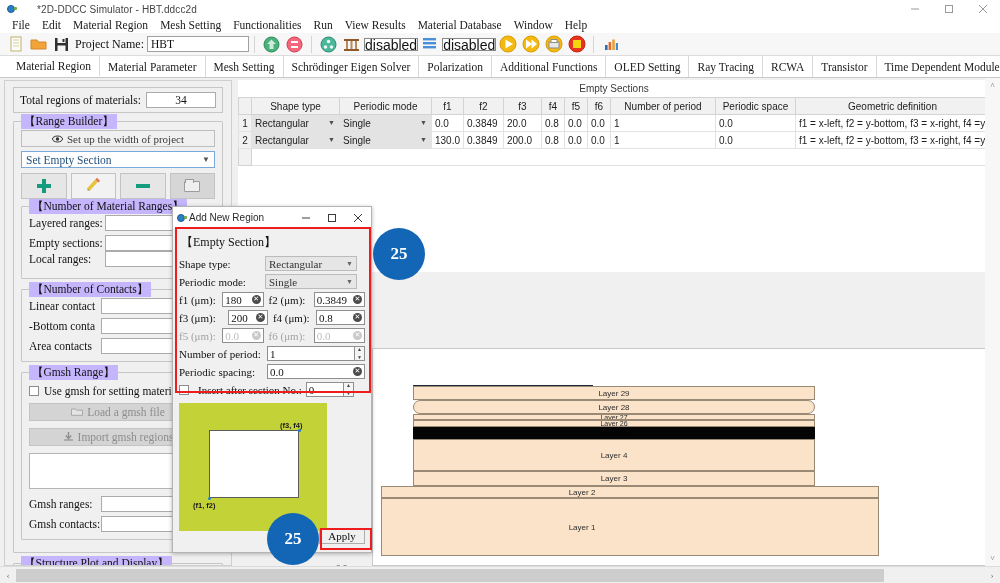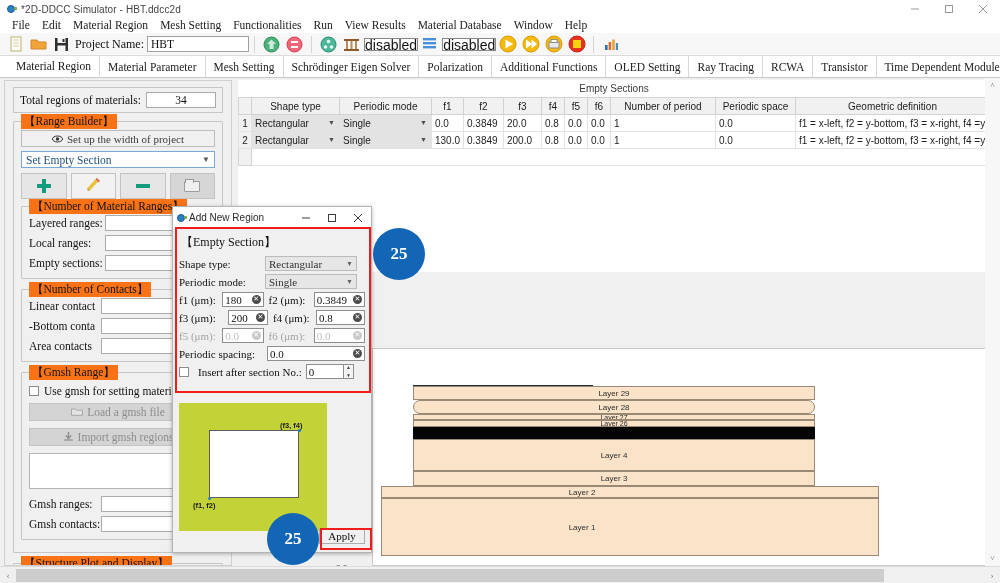--- a/index.html
+++ b/index.html
@@ -30,21 +30,21 @@
   }
   .dot-icon {
     width: 8px; height: 8px; border-radius: 50%;
     background: #2b7fc4; border: 1px solid #1a5c94;
     position: relative;
   }
   .dot-icon:after {
     content: ''; position: absolute; right: -3px; top: 1px;
     width: 3px; height: 3px; background: #6fae3f; border-radius: 1px;
   }
-  .titlebar .tb-title { margin-left: 3px; letter-spacing: .1px; }
+  .titlebar .tb-title { margin-left: 19px; letter-spacing: .1px; }
   .winbtns { margin-left: auto; display: flex; height: 18px; }
   .winbtn {
     width: 34px; height: 18px;
     display: flex; align-items: center; justify-content: center;
     color: #9a9a9a; font-size: 11px;
   }
   .winbtn svg { display: block; }
 
   
   .menubar {
@@ -124,21 +124,21 @@
     background: #fff; border: 1px solid #ababab;
     height: 16px; font-family: "Liberation Serif", serif; font-size: 11.5px;
     color: #111; text-align: center; line-height: 14px;
   }
   .groupbox {
     border: 1px solid #c6c6c6; border-radius: 1px;
     margin-top: 2px; margin-bottom: 5px; padding: 8px 7px 7px 7px;
     position: relative;
   }
   .gtitle {
-    position: absolute; top: -8px; left: 7px; background: #f97316;
+    position: absolute; top: -8px; left: 7px; background: #c4b5fd;
     padding: 0 3px; font-family: "Liberation Serif", serif;
     font-size: 11.5px; color: #111; white-space: nowrap;
   }
   .widebtn {
     width: 100%; height: 17px; background: #f0f0f0;
     border: 1px solid #bdbdbd;
     display: flex; align-items: center; justify-content: center;
     font-family: "Liberation Serif", serif; font-size: 11px; color: #3c3c3c;
     margin-bottom: 4px;
   }
@@ -592,27 +592,27 @@
             <span class="folder-glyph"></span>
           </div>
         </div>
 
         <div class="groupbox" style="margin-top:6px;">
           <span class="gtitle">【Number of Material Ranges】</span>
           <div class="row">
             <span class="rlabel" style="width:76px;">Layered ranges:</span>
             <span class="numbox" style="flex:1;text-align:right;padding-right:5px;">29</span>
           </div>
+          <div class="row" style="margin-bottom:0;">
+            <span class="rlabel" style="width:76px;">Empty sections:</span>
+            <span class="numbox" style="flex:1;text-align:right;padding-right:5px;">2</span>
+          </div>
           <div class="row">
             <span class="rlabel" style="width:76px;">Local ranges:</span>
             <span class="numbox" style="flex:1;text-align:right;padding-right:5px;">5</span>
-          </div>
-          <div class="row" style="margin-bottom:0;">
-            <span class="rlabel" style="width:76px;">Empty sections:</span>
-            <span class="numbox" style="flex:1;text-align:right;padding-right:5px;">2</span>
           </div>
         </div>
 
         <div class="groupbox" style="margin-top:10px;">
           <span class="gtitle">【Number of Contacts】</span>
           <div class="row">
             <span class="rlabel" style="width:72px;">Linear contact</span>
             <span class="numbox" style="flex:1;text-align:right;padding-right:5px;">0</span>
           </div>
           <div class="row">
@@ -860,20 +860,30 @@
           <span class="fval">0.0</span>
           <span class="clearx dim">✕</span>
         </div>
         <span class="dlabel dim" style="width:46px;margin-left:5px;">f6 (μm):</span>
         <div class="dfield dim" style="width:52px;">
           <span class="fval">0.0</span>
           <span class="clearx dim">✕</span>
         </div>
       </div>
 
+      <div class="drow">
+        <span class="dlabel" style="width:88px;">Number of period:</span>
+        <div class="dfield" style="flex:1;padding-right:0;">
+          <span class="fval">1</span>
+          <span class="spin">
+              <div>▲</div>
+              <div>▼</div>
+            </span>
+        </div>
+      </div>
 
       <div class="drow">
         <span class="dlabel" style="width:88px;">Periodic spacing:</span>
         <div class="dfield" style="flex:1;">
           <span class="fval">0.0</span>
           <span class="clearx">✕</span>
         </div>
       </div>
 
       <div class="drow">

